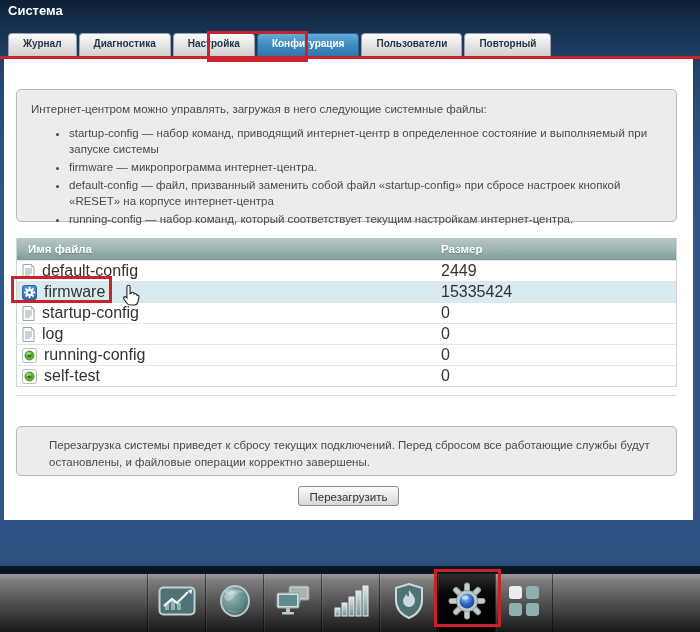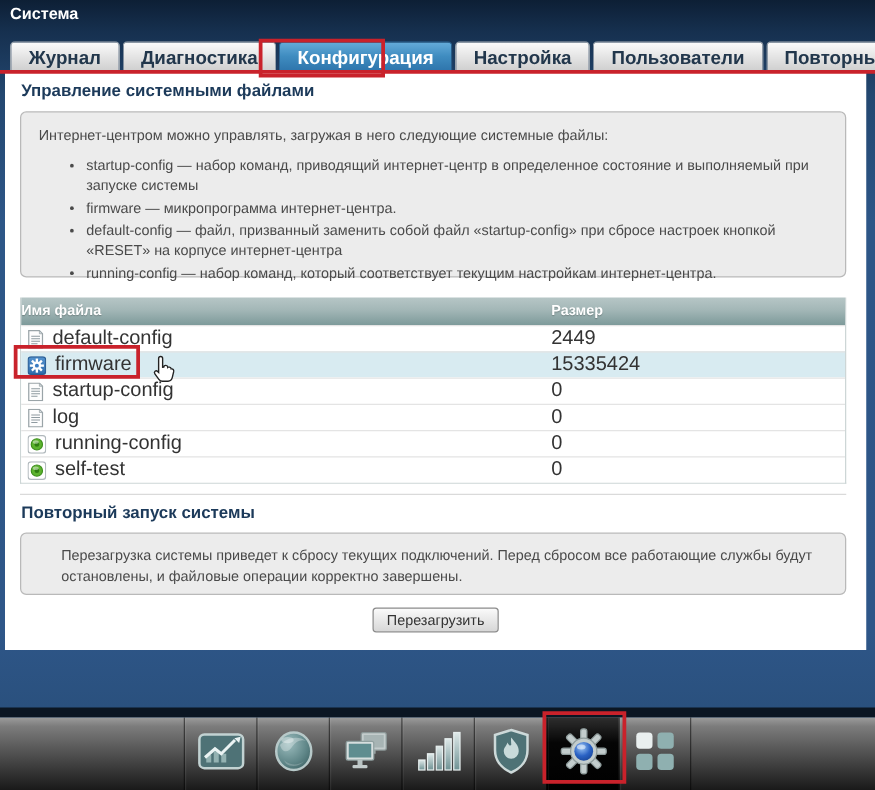--- a/index.html
+++ b/index.html
@@ -6,21 +6,21 @@
   html,body { width:700px; height:632px; }
   body { font-family:"Liberation Sans", sans-serif; overflow:hidden; }
   #stage {
     position:relative; width:700px; height:632px; overflow:hidden;
     background:linear-gradient(180deg,#0d1f35 0%,#16304f 4%,#234770 12%,#2d5687 28%,#2e5688 80%,#294f7b 92%,#2d5586 100%);
   }
   
   .page-title { position:absolute; left:8px; top:3px; color:#fff; font-size:13px; font-weight:bold; }
   .tabbar { position:absolute; left:8px; top:33px; display:flex; gap:2px; }
   .tab {
-    height:23px; padding:4px 14px 0 14px; font-size:15px; font-weight:bold; color:#22374c;
+    height:23px; padding:4px 14px 0 14px; font-size:10px; font-weight:bold; color:#22374c;
     background:linear-gradient(180deg,#fbfbfb,#e3e3e3 55%,#d0d0d0);
     border:1px solid #97a1ab; border-bottom:none; border-radius:4px 4px 0 0; cursor:pointer; white-space:nowrap;
   }
   .tab.active {
     color:#fff; background:linear-gradient(180deg,#64abd9,#3f8cc0 50%,#2f76ad);
     border-color:#2a628f;
   }
   
   .panel { position:absolute; left:4px; top:56px; width:689px; height:464px; background:#fff; }
   .section-heading { position:absolute; left:13px; font-size:13.5px; font-weight:bold; color:#1c3a5a; }
@@ -38,21 +38,21 @@
   .divider { position:absolute; left:12px; top:339px; width:661px; border-top:1px solid #dadada; }
   
   .filetable { position:absolute; left:12px; top:182px; width:661px; border:1px solid #cdd6d6; border-top:none; }
   .thead {
     position:relative; height:22px; display:flex; align-items:center;
     background:linear-gradient(180deg,#b6c6c6 0%,#a3b7b7 45%,#7d9a9a 100%);
     color:#fff; font-size:11.5px; font-weight:bold; text-shadow:0 1px 1px rgba(0,0,0,.25);
   }
   .trow { position:relative; height:21px; display:flex; align-items:center; background:#fff; border-top:1px solid #e4e4e4; font-size:16px; color:#333; }
   .trow.hl { background:#d8ebf1; }
-  .col-name-h { }
+  .col-name-h { padding-left:11px; }
   .col-size { position:absolute; left:424px; }
   .ficon { margin-left:5px; display:flex; align-items:center; }
   .fname { margin-left:7px; cursor:pointer; }
   
   .btnrow { position:absolute; left:0; top:430px; width:689px; display:flex; justify-content:center; gap:7px; }
   .btn {
     height:20px; padding:2px 10px 0 10px; font-size:11.5px; color:#333;
     background:linear-gradient(180deg,#fafafa,#e8e8e8 50%,#d7d7d7);
     border:1px solid #8a8a8a; border-radius:3px; cursor:pointer; white-space:nowrap;
   }
@@ -80,29 +80,28 @@
 </head>
 <body>
 
 <div id="stage">
 
   <div class="page-title">Система</div>
 
   <div class="tabbar">
     <div class="tab">Журнал</div>
     <div class="tab">Диагностика</div>
+    <div class="tab">Настройка</div>
     <div class="tab active">Конфигурация</div>
-    <div class="tab">Настройка</div>
     <div class="tab">Пользователи</div>
     <div class="tab">Повторный</div>
   </div>
 
   <div class="panel">
 
-    <div class="section-heading h1">Управление системными файлами</div>
 
     <div class="infobox box1">
       <div>Интернет-центром можно управлять, загружая в него следующие системные файлы:</div>
       <ul>
         <li>startup-config — набор команд, приводящий интернет-центр в определенное состояние и выполняемый при запуске системы</li>
         <li>firmware — микропрограмма интернет-центра.</li>
         <li>default-config — файл, призванный заменить собой файл «startup-config» при сбросе настроек кнопкой «RESET» на корпусе интернет-центра</li>
         <li>running-config — набор команд, который соответствует текущим настройкам интернет-центра.</li>
       </ul>
       <div class="outro">Для работы с файлом щелкните его имя в списке.</div>
@@ -196,21 +195,20 @@
               <ellipse cx="7" cy="6" rx="2.6" ry="1.5" fill="rgba(255,255,255,.45)"></ellipse>
             </svg>
         </span>
         <span class="fname">self-test</span>
         <span class="col-size">0</span>
       </div>
     </div>
 
     <div class="divider"></div>
 
-    <div class="section-heading h2">Повторный запуск системы</div>
 
     <div class="infobox box2">
       <div>Перезагрузка системы приведет к сбросу текущих подключений. Перед сбросом все работающие службы будут остановлены, и файловые операции корректно завершены.</div>
     </div>
 
     <div class="btnrow">
       <button class="btn">Перезагрузить</button>
     </div>
 
   </div>

